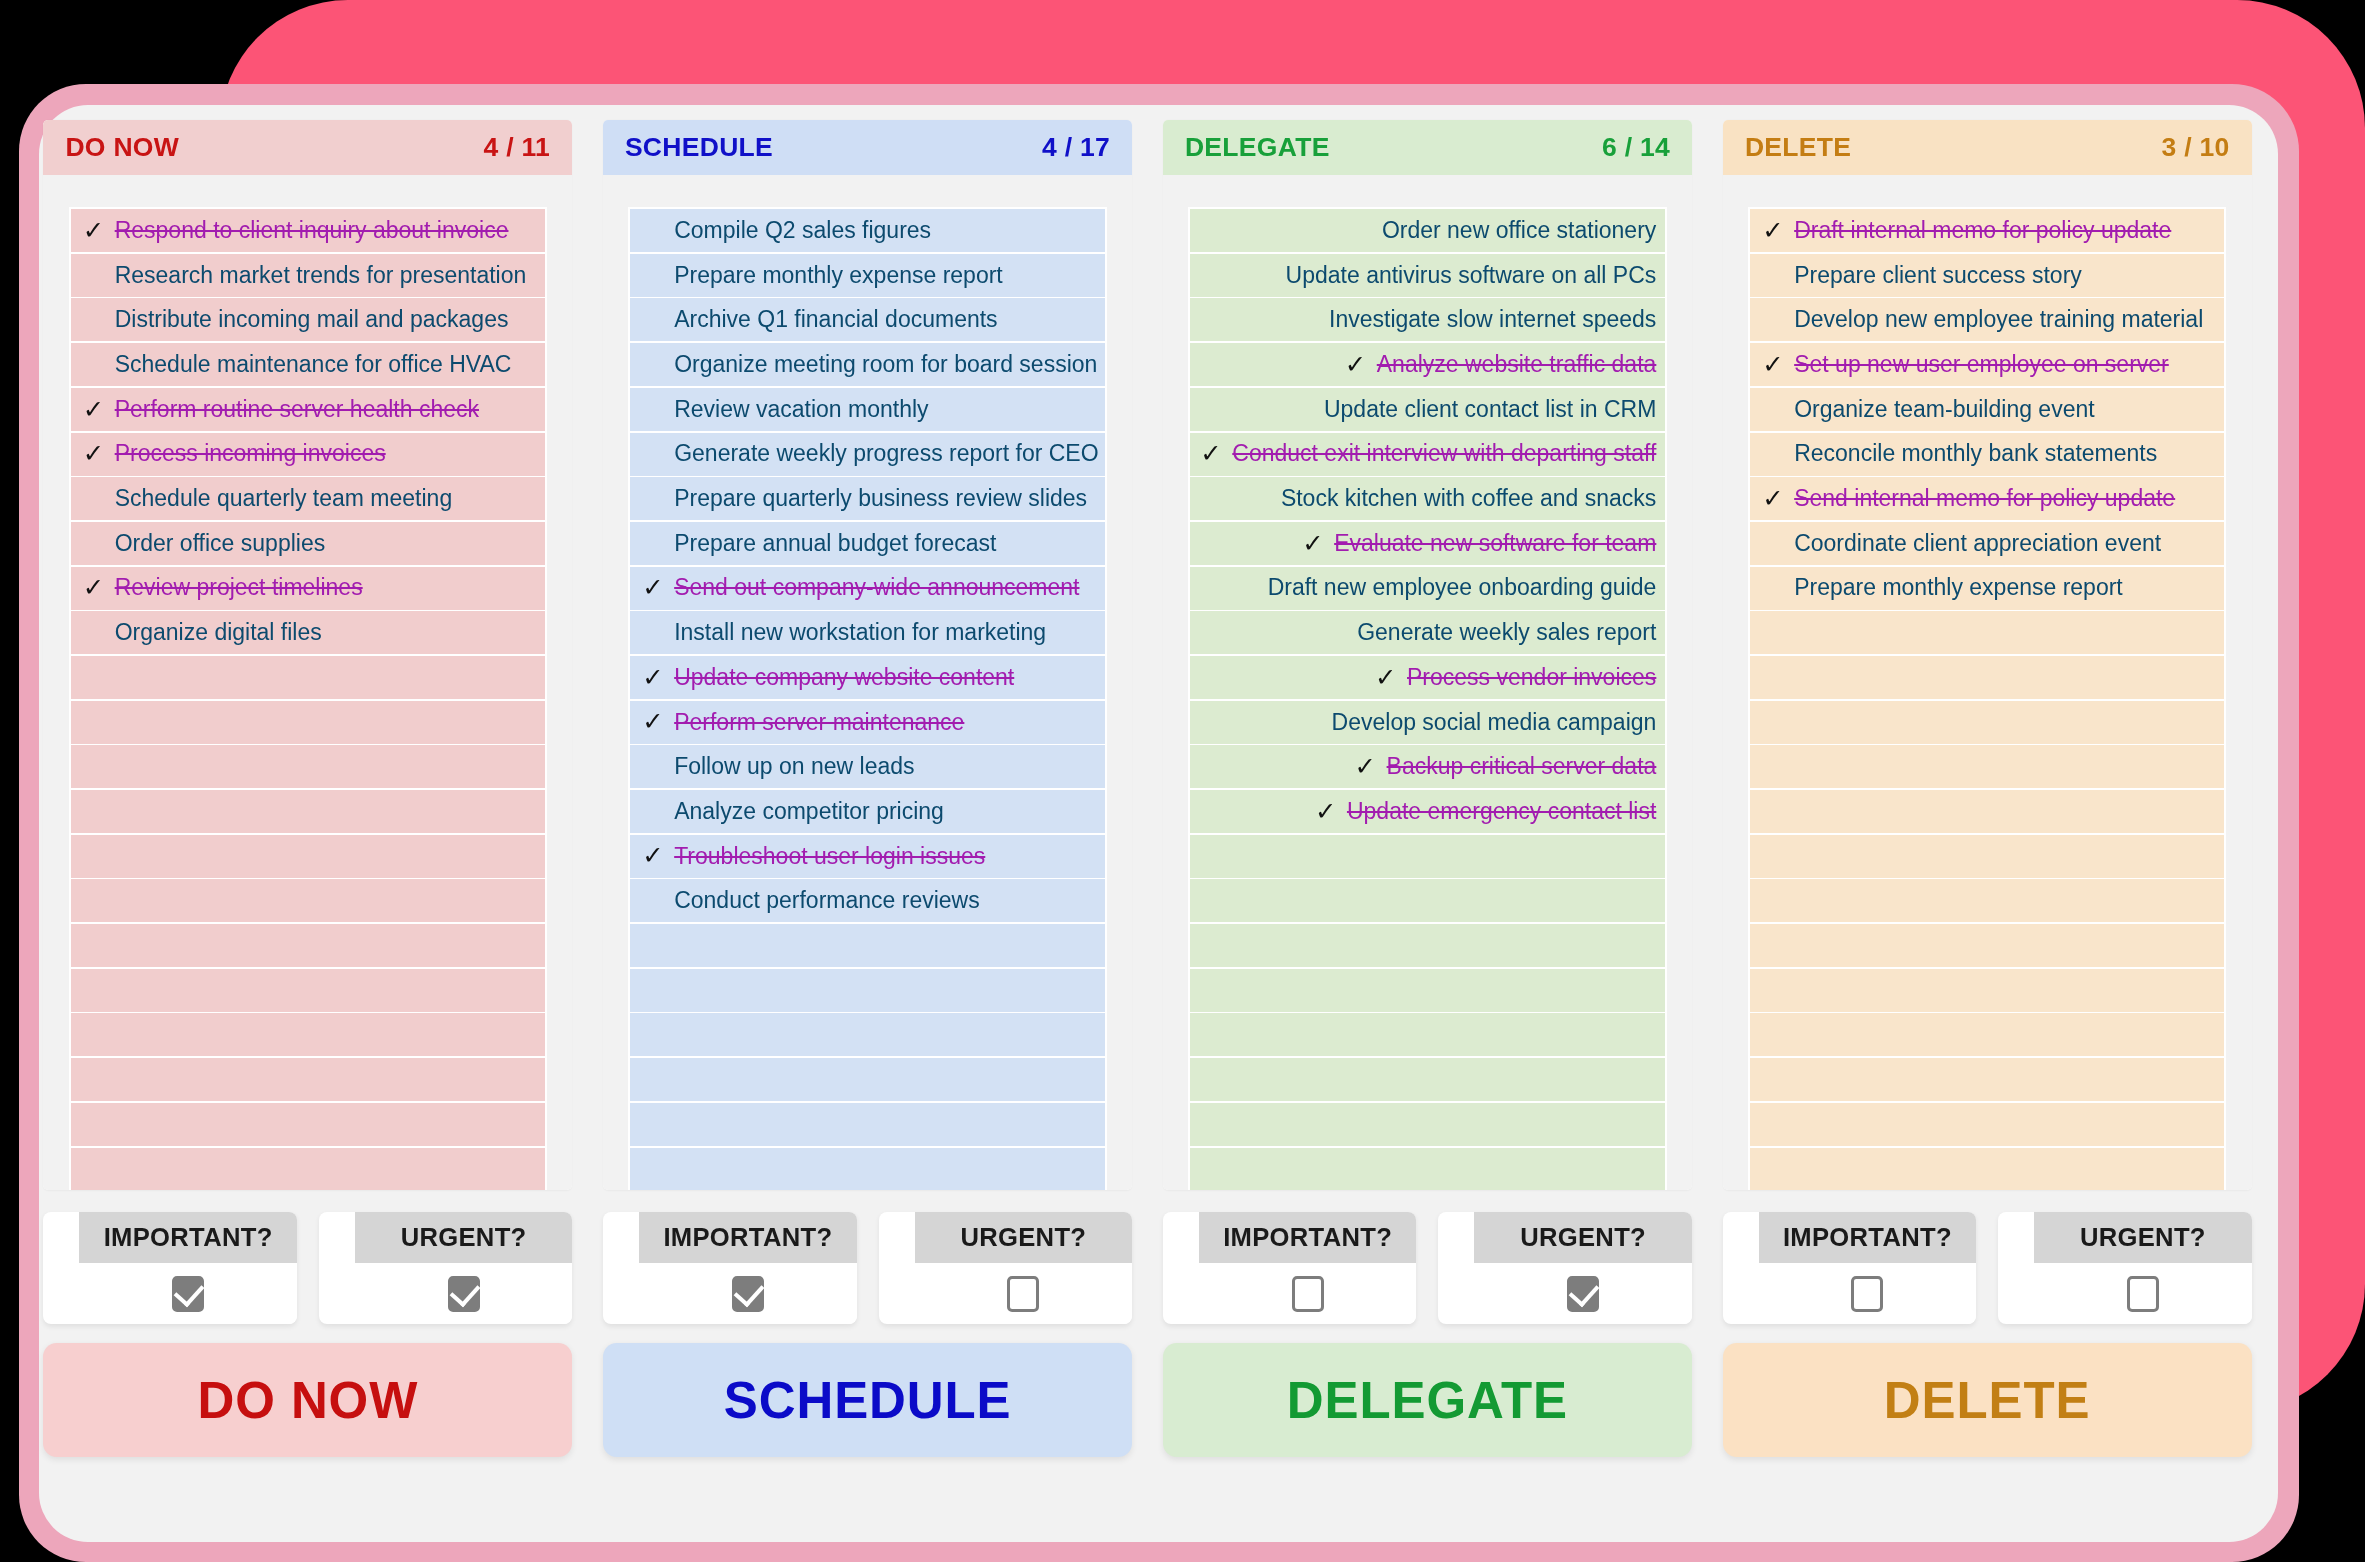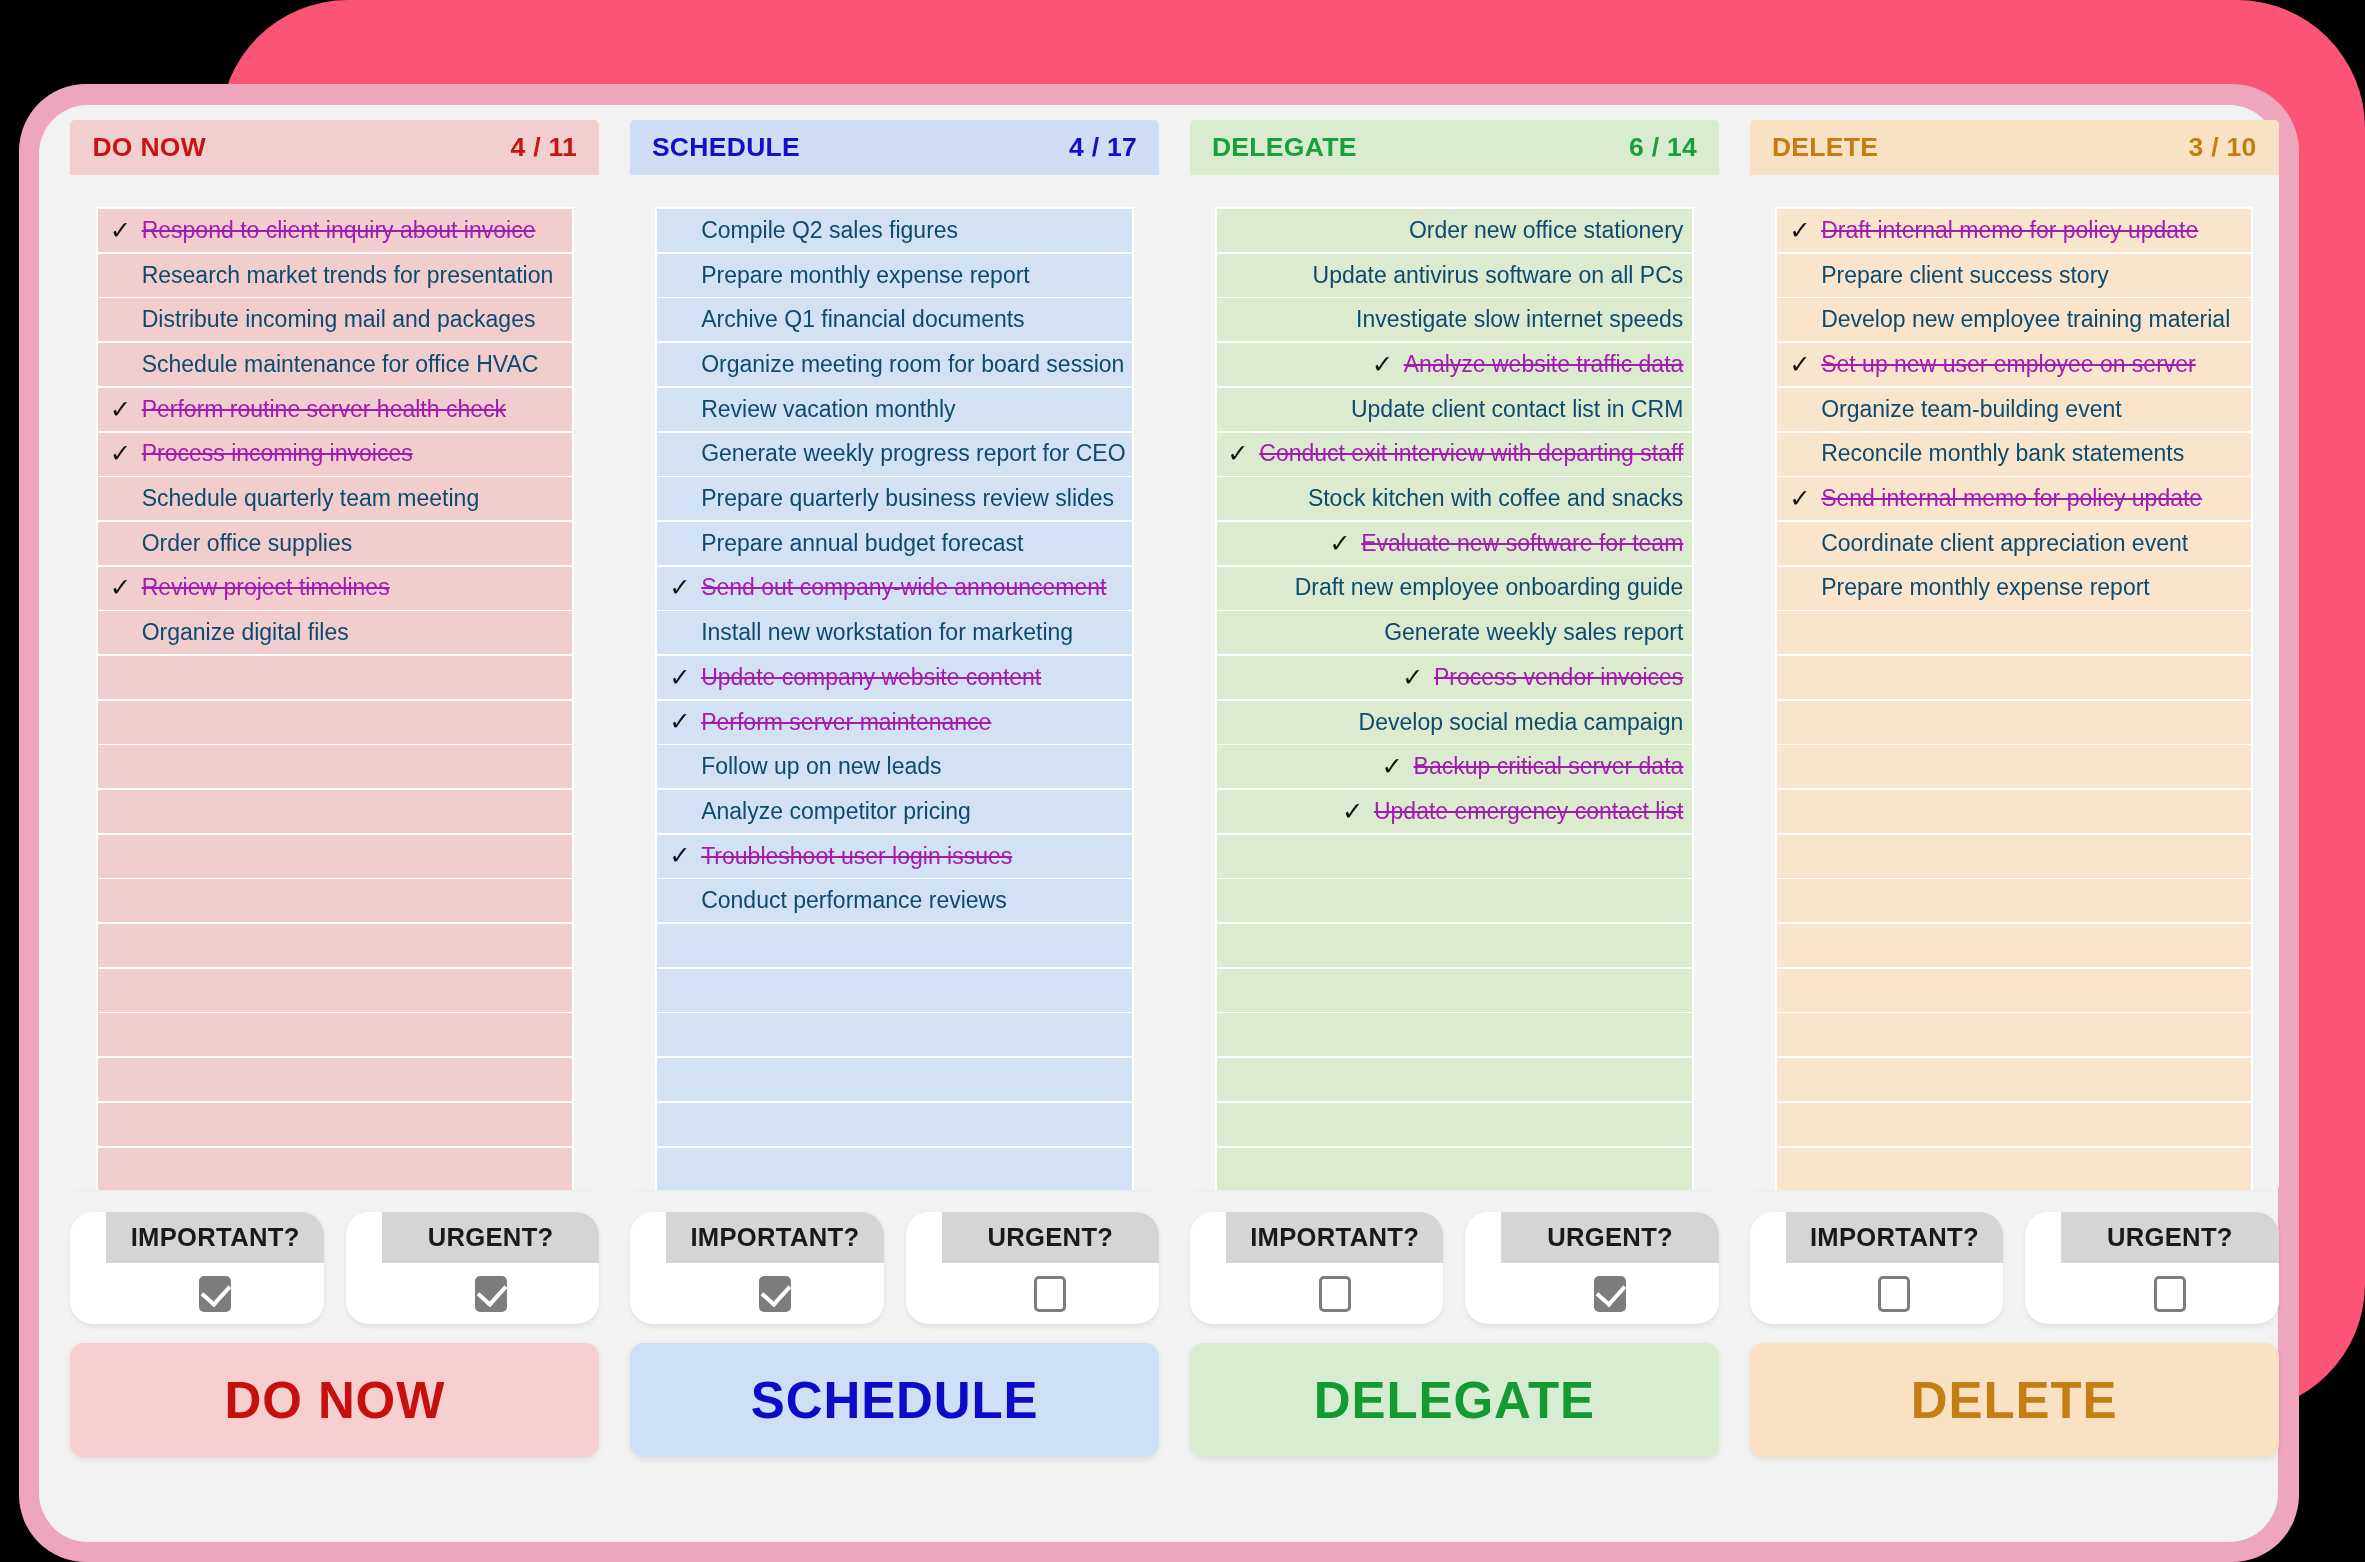--- a/index.html
+++ b/index.html
@@ -41,21 +41,21 @@
     top: 105px;
     width: 2239px;
     height: 1437px;
     background: #f2f2f2;
     border-radius: 49px;
   }
 
   
   #board {
     position: absolute;
-    left: 55px;
+    left: 28px;
     top: 105px;
     width: 2239px;
     height: 1437px;
     padding: 0;
   }
 
   #columns {
     position: absolute;
     left: 0px;
     top: 14.5px;
@@ -156,21 +156,21 @@
     flex-direction: column;
     gap: 19px;
   }
   .flag-row {
     display: flex;
     gap: 22px;
   }
   .flag-card {
     flex: 1;
     background: #ffffff;
-    border-radius: 23px;
+    border-radius: 8px;
     overflow: hidden;
     box-shadow: 0 2.6px 5.1px rgba(0,0,0,0.07);
     padding-left: 36px;
   }
   .flag-label {
     background: #d5d5d5;
     height: 51px;
     display: flex;
     align-items: center;
     justify-content: center;

